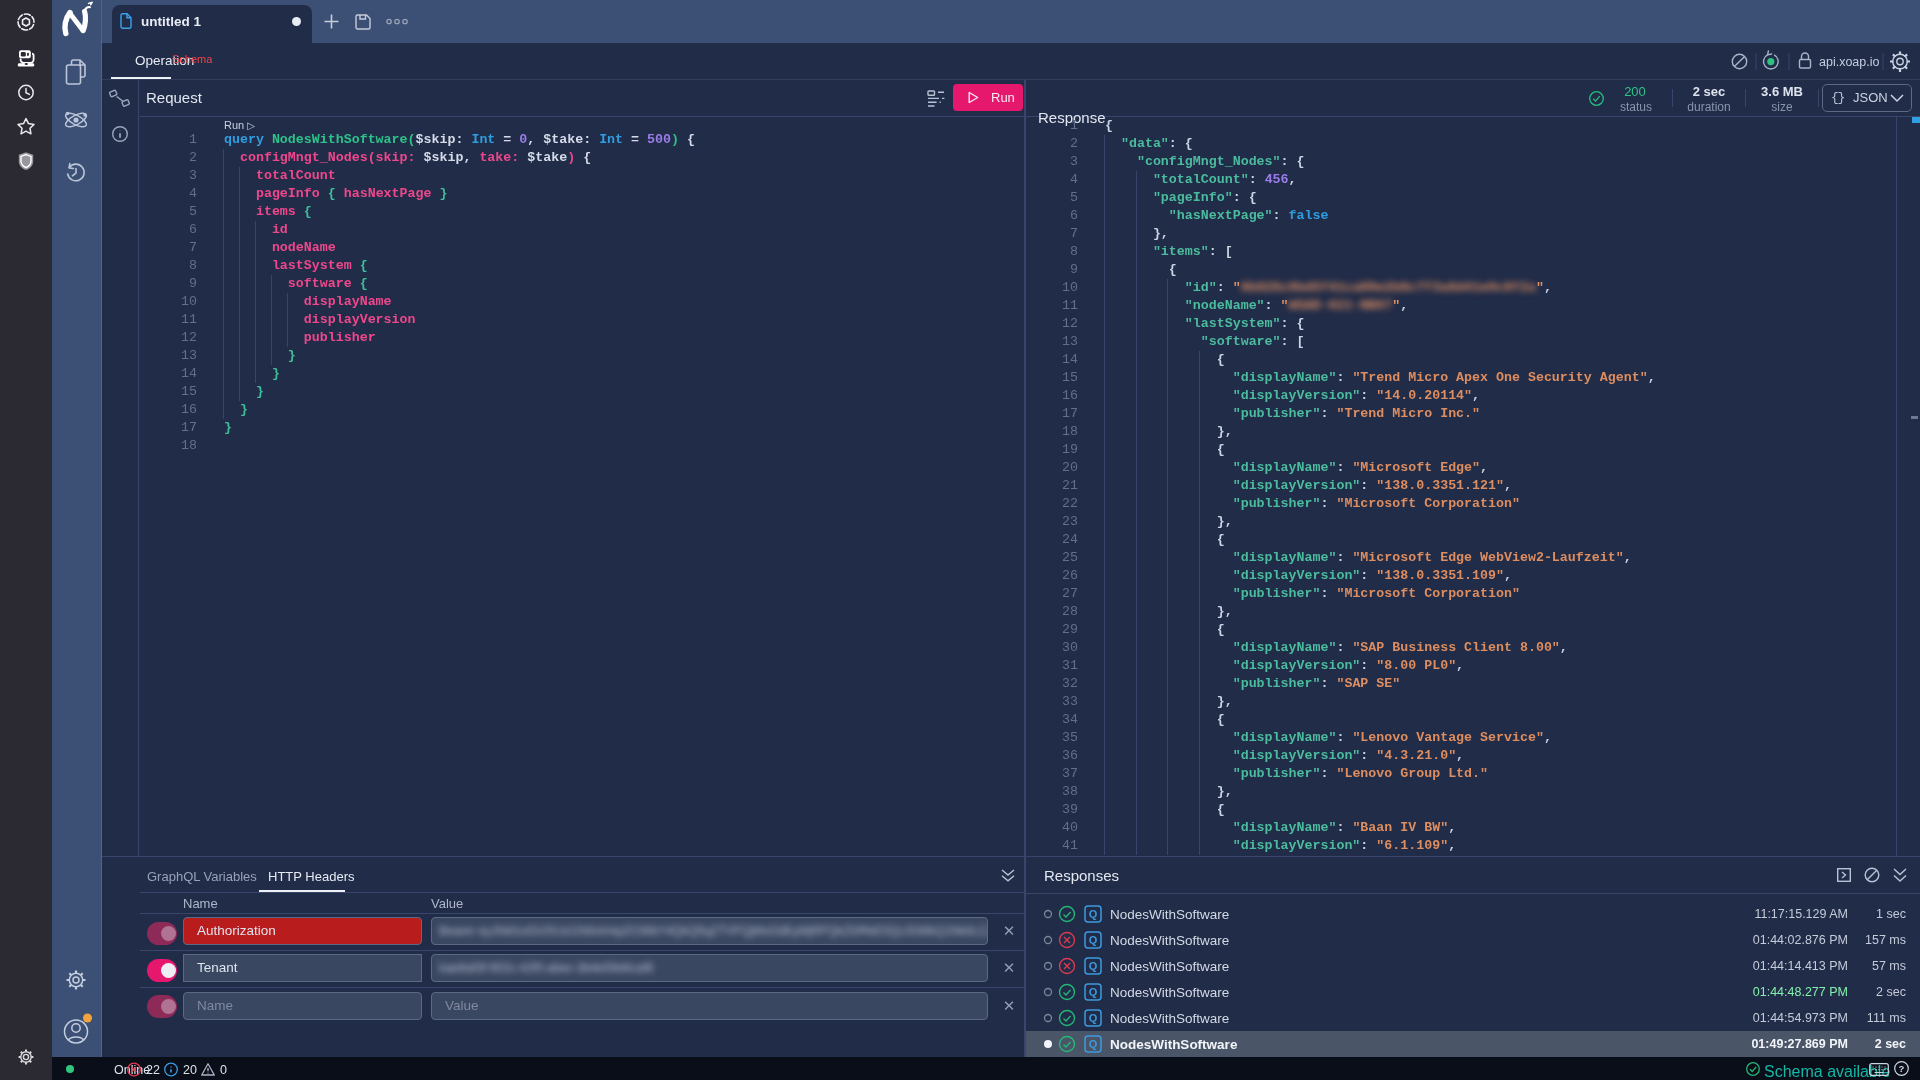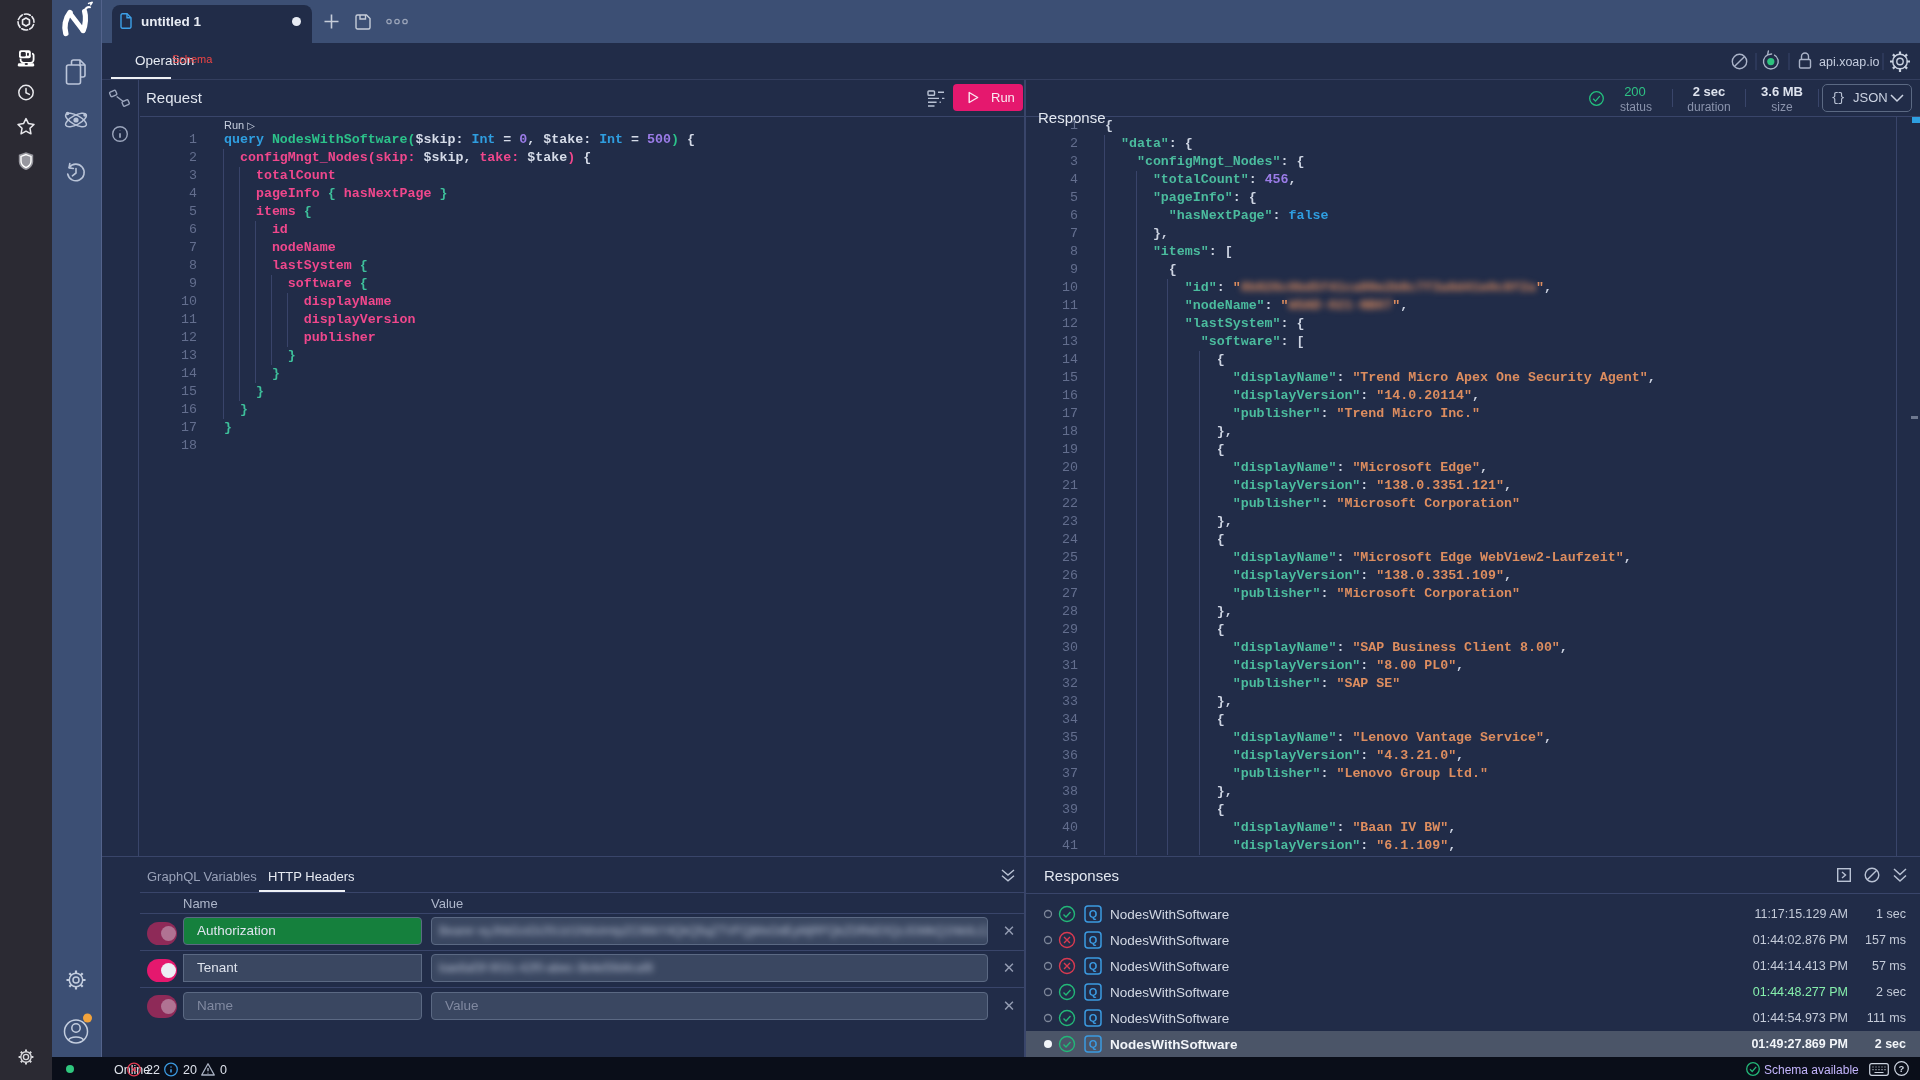--- a/index.html
+++ b/index.html
@@ -341,21 +341,21 @@
   <div class="abs" style="left:140px;top:892px;width:884px;height:1px;background:#39456a;"></div>
   <div class="abs" style="left:259px;top:890px;width:86px;height:2px;background:#eef1f6;"></div>
   <div class="abs" style="left:183px;top:896px;font-size:13px;color:#aeb7cb;">Name</div>
   <div class="abs" style="left:431px;top:896px;font-size:13px;color:#aeb7cb;">Value</div>
   <div class="abs" style="left:140px;top:913px;width:884px;height:1px;background:#39456a;"></div>
   <div class="abs" style="left:140px;top:950px;width:884px;height:1px;background:#39456a;"></div>
   <div class="abs" style="left:140px;top:987px;width:884px;height:1px;background:#39456a;"></div>
 
   <div class="abs" style="left:147px;top:922px;width:30px;height:23px;border-radius:12px;background:#8e2a58;"></div>
   <div class="abs" style="left:161px;top:926px;width:15px;height:15px;border-radius:50%;background:#b07393;"></div>
-  <div class="abs" style="left:183px;top:917px;width:239px;height:28px;background:#15803d;border:1px solid #5b6983;border-radius:4px;color:#dfe4ee;font-size:13.5px;line-height:26px;padding-left:13px;">Authorization</div>
+  <div class="abs" style="left:183px;top:917px;width:239px;height:28px;background:#b91c1c;border:1px solid #5b6983;border-radius:4px;color:#dfe4ee;font-size:13.5px;line-height:26px;padding-left:13px;">Authorization</div>
   <div class="abs" style="left:431px;top:917px;width:557px;height:28px;background:#3a4761;border:1px solid #5b6983;border-radius:4px;color:#c3cbdc;font-size:12px;line-height:26px;padding-left:7px;white-space:nowrap;overflow:hidden;"><span class="blg">Bearer eyJhbGciOiJSUzI1NiIsImtpZCI6IkY4QkQ5qZTVFQjMxOdEyMjRFQkZDRkE0QzJGMkQ1NkIiLCJ0eXAiOiJKV1QifQ.eyJuYmYiOjE3MjU0NT</span></div>
   <div class="abs" style="left:1001px;top:923px;width:16px;height:16px;color:#939cb2;font-size:15px;line-height:16px;text-align:center;">✕</div>
 
   <div class="abs" style="left:147px;top:959px;width:30px;height:23px;border-radius:12px;background:#e5186e;"></div>
   <div class="abs" style="left:161px;top:963px;width:15px;height:15px;border-radius:50%;background:#eceef4;"></div>
   <div class="abs" style="left:183px;top:954px;width:239px;height:28px;background:#3a4761;border:1px solid #5b6983;border-radius:0;color:#dfe4ee;font-size:13.5px;line-height:26px;padding-left:13px;">Tenant</div>
   <div class="abs" style="left:431px;top:954px;width:557px;height:28px;background:#3a4761;border:1px solid #5b6983;border-radius:4px;color:#c3cbdc;font-size:12px;line-height:26px;padding-left:7px;white-space:nowrap;overflow:hidden;"><span class="blg">bae8af3f-902c-42f0-abec-3b4e59d4caf8</span></div>
   <div class="abs" style="left:1001px;top:960px;width:16px;height:16px;color:#939cb2;font-size:15px;line-height:16px;text-align:center;">✕</div>
 
   <div class="abs" style="left:147px;top:995px;width:30px;height:23px;border-radius:12px;background:#8e2a58;"></div>
@@ -455,21 +455,21 @@
         <path d="M81 6v3.2M81 10.8v.8" stroke="#a9b1c2" stroke-width="1.4"></path>
     </g>
   </svg>
   <div class="abs" style="left:146px;top:1063px;font-size:12.5px;color:#dde1ea;">22</div>
   <div class="abs" style="left:183px;top:1063px;font-size:12.5px;color:#dde1ea;">20</div>
   <div class="abs" style="left:220px;top:1063px;font-size:12.5px;color:#dde1ea;">0</div>
   <svg class="abs" style="left:1746px;top:1062px;" width="14" height="14" viewBox="0 0 14 14">
     <circle cx="7" cy="7" r="6.3" fill="none" stroke="#23b778" stroke-width="1.3"></circle>
       <path d="M4 7.3l2.2 2.2 4-4.6" fill="none" stroke="#23b778" stroke-width="1.3"></path>
   </svg>
-  <div class="abs" style="left:1764px;top:1063px;font-size:12px;color:#c4b5fd;">Schema available</div>
+  <div class="abs" style="left:1764px;top:1063px;font-size:16px;color:#14b8a6;">Schema available</div>
   <svg class="abs" style="left:1869px;top:1063px;" width="20" height="13" viewBox="0 0 20 13">
     <rect x="0.7" y="0.7" width="18.6" height="11.6" rx="2" fill="none" stroke="#ccd3df" stroke-width="1.2"></rect>
     <path d="M3.5 4h1M6.5 4h1M9.5 4h1M12.5 4h1M15.5 4h1M3.5 6.7h1M6.5 6.7h1M9.5 6.7h1M12.5 6.7h1M15.5 6.7h1M5.5 9.5h9" stroke="#ccd3df" stroke-width="1.2"></path>
   </svg>
   <svg class="abs" style="left:1894px;top:1061px;" width="15" height="15" viewBox="0 0 15 15">
     <circle cx="7.5" cy="7.5" r="6.8" fill="none" stroke="#cfd6e2" stroke-width="1.2"></circle>
     <text x="7.5" y="11" font-family="Liberation Sans" font-size="9.5" font-weight="bold" fill="#cfd6e2" text-anchor="middle">?</text>
   </svg>
 
 </div>

